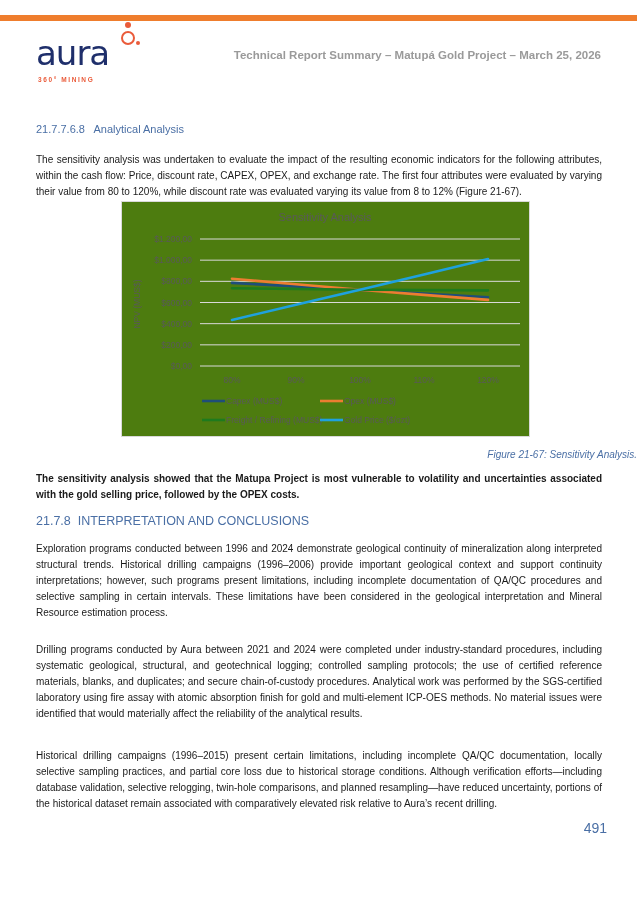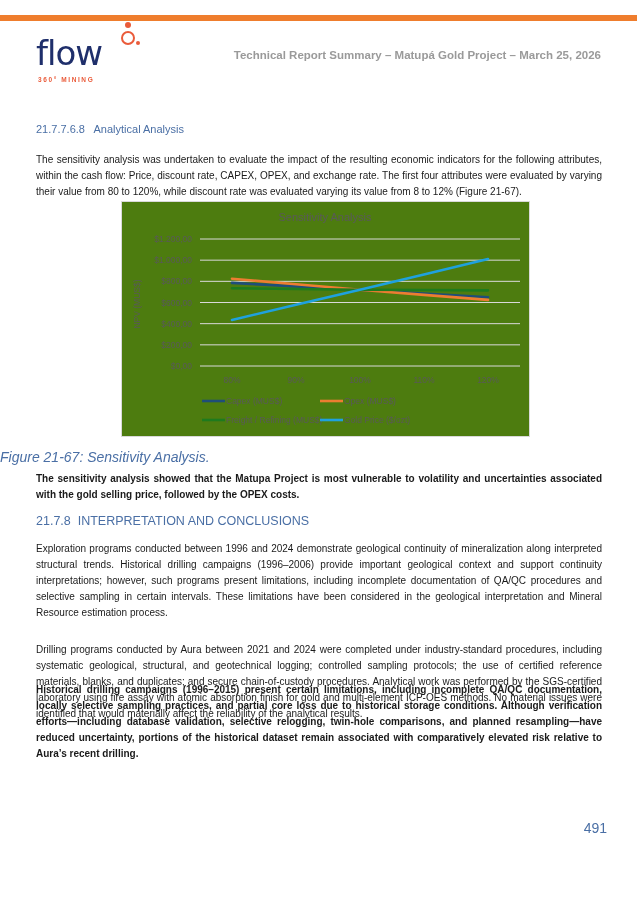--- a/index.html
+++ b/index.html
@@ -9,39 +9,39 @@
   .logo-word { position: absolute; left: 0; top: 8px; font-family: "DejaVu Sans", sans-serif; font-size: 34px; color: #1f2f6b; letter-spacing: -1px; line-height: 34px; }
   .logo-sub { position: absolute; left: 2px; top: 48px; font-size: 6.5px; color: #ea5b3a; letter-spacing: 1.6px; font-weight: bold; }
   .logo-dot1 { position: absolute; left: 89px; top: -6px; width: 6px; height: 6px; border-radius: 50%; background: #ea5b3a; }
   .logo-ring { position: absolute; left: 85px; top: 3px; width: 10px; height: 10px; border-radius: 50%; border: 2.5px solid #ea5b3a; }
   .logo-dot2 { position: absolute; left: 100px; top: 13px; width: 4px; height: 4px; border-radius: 50%; background: #ea5b3a; }
   .header-title { position: absolute; right: 36px; top: 49px; font-size: 11.5px; font-weight: bold; color: #9a9a9a; }
   .section-h4 { position: absolute; left: 36px; top: 123px; font-size: 11px; color: #4a6fa5; }
   .para { position: absolute; left: 36px; width: 566px; font-size: 10px; line-height: 16px; text-align: justify; color: #1a1a1a; }
   .p1 { top: 152px; }
   .chart-box { position: absolute; left: 121px; top: 201px; width: 407px; height: 234px; border: 1px solid #d9d9d9; background: #4d7c0f; }
-  .caption { position: absolute; left: 0; width: 637px; top: 449px; text-align: left; font-size: 14px; font-style: italic; color: #4a6fa5; }
+  .caption { position: absolute; left: 0; width: 637px; top: 449px; text-align: right; font-size: 10px; font-style: italic; color: #4a6fa5; }
   .p2 { top: 471px; font-weight: bold; }
   .section-h3 { position: absolute; left: 36px; top: 514px; font-size: 12.5px; color: #4a6fa5; }
   .p3 { top: 541px; }
   .p4 { top: 630px; margin-top: 12px; }
-  .p5 { top: 682px; font-weight: bold; }
+  .p5 { top: 748px; }
   .page-num { position: absolute; right: 30px; top: 820px; font-size: 14px; color: #4a6fa5; }
   svg text { font-family: "Liberation Sans", sans-serif; }
 </style>
 </head>
 <body>
 
 <div class="top-bar"></div>
 
 <div class="logo">
   <span class="logo-dot1"></span>
   <span class="logo-ring"></span>
   <span class="logo-dot2"></span>
-  <div class="logo-word">flow</div>
+  <div class="logo-word">aura</div>
   <div class="logo-sub">360° MINING</div>
 </div>
 
 <div class="header-title">Technical Report Summary – Matupá Gold Project – March 25, 2026</div>
 
 <div class="section-h4" style="white-space:pre;">21.7.7.6.8   Analytical Analysis</div>
 
 <div class="para p1">The sensitivity analysis was undertaken to evaluate the impact of the resulting economic indicators for the following attributes, within the cash flow: Price, discount rate, CAPEX, OPEX, and exchange rate. The first four attributes were evaluated by varying their value from 80 to 120%, while discount rate was evaluated varying its value from 8 to 12% (Figure 21-67).</div>
 
 <div class="chart-box">

